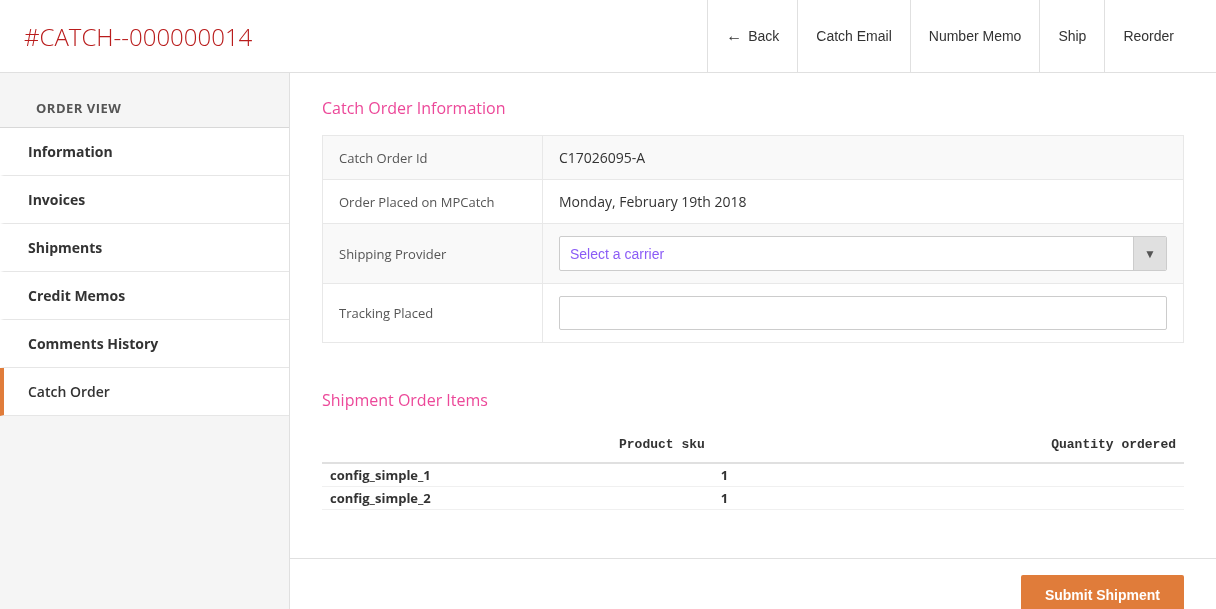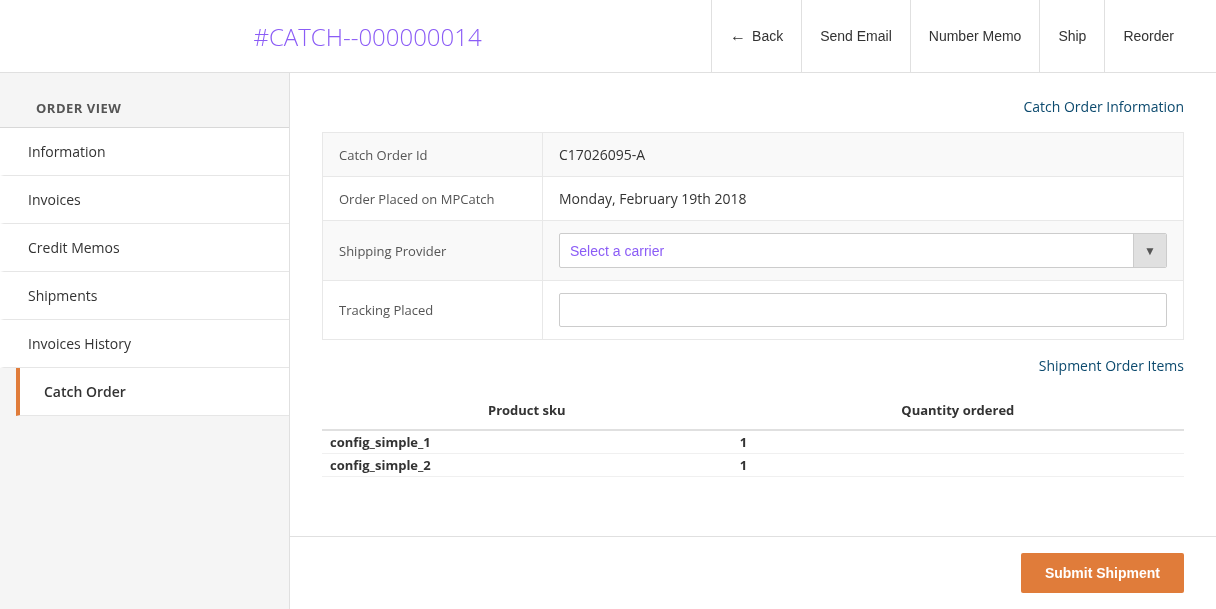--- a/index.html
+++ b/index.html
@@ -11,23 +11,22 @@
       align-items: center;
       background: #fff;
       border-bottom: 1px solid #e0e0e0;
       padding: 0 24px;
       height: 73px;
       position: relative;
     }
     .header-title {
       font-size: 24px;
       font-weight: 300;
-      color: #8b5cf6;
+      color: #b91c1c;
       flex: 1;
-      text-align: center;
     }
     .header-actions {
       display: flex;
       align-items: center;
       gap: 0;
     }
     .header-action-btn {
       background: none;
       border: none;
       cursor: pointer;
@@ -73,48 +72,47 @@
     .sidebar-item {
       display: block;
       padding: 14px 24px;
       font-size: 14px;
       color: #333;
       text-decoration: none;
       border-bottom: 1px solid #e6e6e6;
       background: #fff;
       cursor: pointer;
       border-left: 4px solid transparent;
+      font-weight: bold;
     }
     .sidebar-item.active {
       border-left: 4px solid #e07c3a;
       background: #fff;
       font-weight: 600;
-      margin-left: 16px;
     }
 
     
     .content {
       flex: 1;
       background: #fff;
       padding: 24px 32px;
       overflow-y: auto;
     }
     .section-title {
-      font-size: 14px;
+      font-size: 16px;
       font-weight: 400;
-      color: #0c4a6e;
+      color: #ec4899;
       margin-bottom: 16px;
-      text-align: right;
     }
 
     
     .info-table {
       width: 100%;
       border-collapse: collapse;
-      margin-bottom: 16px;
+      margin-bottom: 46px;
     }
     .info-table tr:nth-child(odd) { background: #f9f9f9; }
     .info-table tr:nth-child(even) { background: #fff; }
     .info-table td {
       padding: 12px 16px;
       border: 1px solid #e8e8e8;
       vertical-align: middle;
     }
     .info-table td:first-child {
       width: 220px;
@@ -161,26 +159,27 @@
       background: #fff;
     }
 
     
     .shipment-table {
       width: 100%;
       border-collapse: collapse;
       margin-bottom: 24px;
     }
     .shipment-table th {
-      text-align: center;
+      text-align: right;
       padding: 10px 8px;
       font-size: 13px;
       font-weight: 700;
       color: #333;
       border-bottom: 2px solid #e0e0e0;
+      font-family: Liberation Mono, monospace;
     }
     .shipment-table td {
       padding: 2px 8px;
       border-bottom: 1px solid #f0f0f0;
       font-size: 13px;
       font-weight: 700;
       color: #333;
     }
 
     
@@ -206,21 +205,21 @@
 <body>
 
 <div class="header">
   <h1 class="header-title">#CATCH--000000014</h1>
   <nav class="header-actions">
     <button class="header-action-btn">
       <span class="back-arrow">←</span>
       <span>Back</span>
     </button>
     <button class="header-action-btn">
-      <span>Send Email</span>
+      <span>Catch Email</span>
     </button>
     <button class="header-action-btn">
       <span>Number Memo</span>
     </button>
     <button class="header-action-btn">
       <span>Ship</span>
     </button>
     <button class="header-action-btn">
       <span>Reorder</span>
     </button>
@@ -232,27 +231,27 @@
   <aside class="sidebar">
     <div class="sidebar-section-title">ORDER VIEW</div>
     <hr class="sidebar-divider">
     <a class="sidebar-item">
       <span>Information</span>
     </a>
     <a class="sidebar-item">
       <span>Invoices</span>
     </a>
     <a class="sidebar-item">
+      <span>Shipments</span>
+    </a>
+    <a class="sidebar-item">
       <span>Credit Memos</span>
     </a>
     <a class="sidebar-item">
-      <span>Shipments</span>
-    </a>
-    <a class="sidebar-item">
-      <span>Invoices History</span>
+      <span>Comments History</span>
     </a>
     <a class="sidebar-item active">
       <span>Catch Order</span>
     </a>
   </aside>
 
   <main style="flex:1; display:flex; flex-direction:column;">
     <div class="content">
 
       <h2 class="section-title">Catch Order Information</h2>

